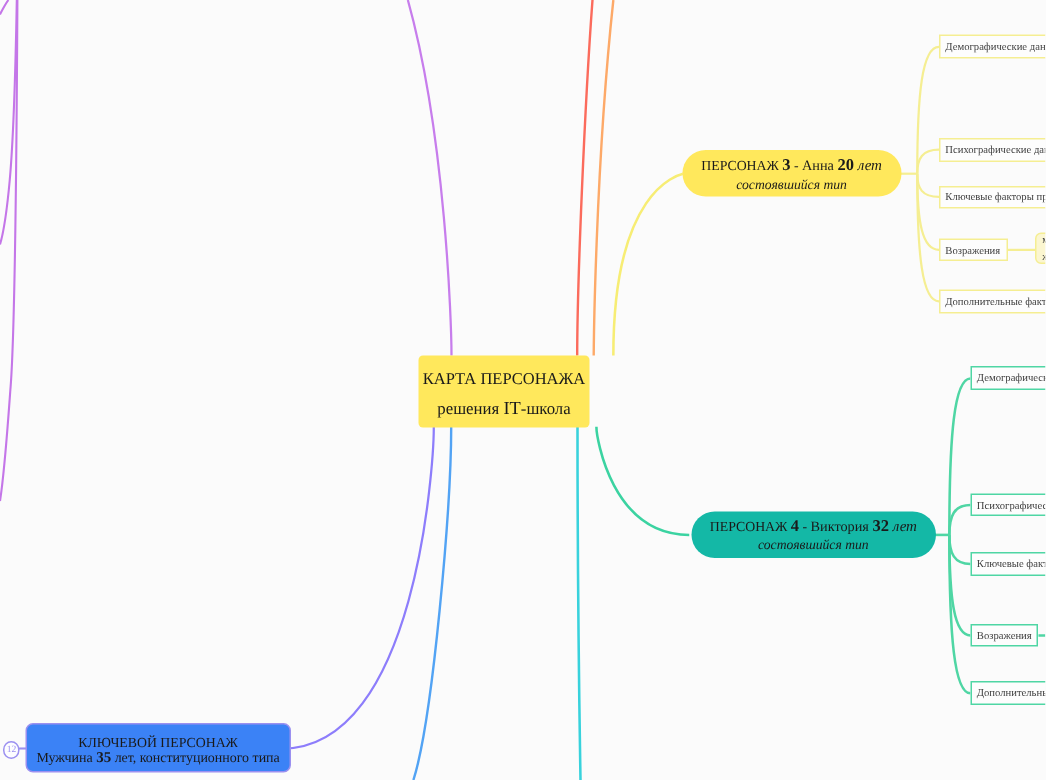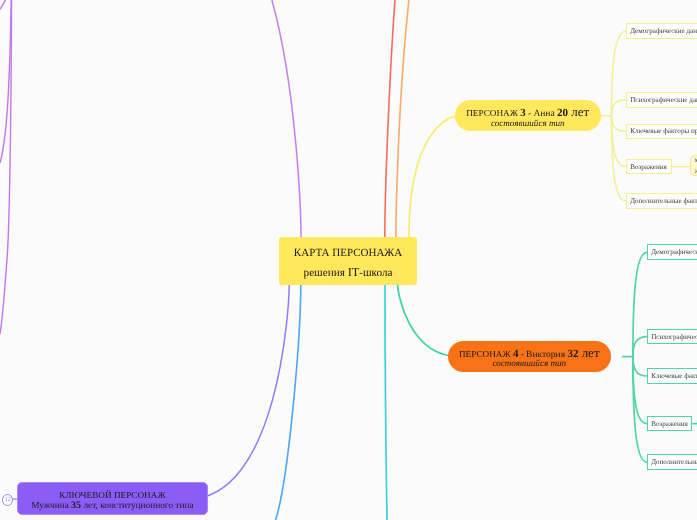--- a/index.html
+++ b/index.html
@@ -7,37 +7,37 @@
   body{width:697px;height:520px;overflow:hidden;background:#fbfbfb;
        font-family:"Liberation Serif",serif;-webkit-font-smoothing:antialiased;text-rendering:geometricPrecision;}
   #stage{position:relative;width:697px;height:520px;background:#fbfbfb;overflow:hidden;}
 
   svg.edges{position:absolute;left:0;top:0;width:697px;height:520px;overflow:visible;}
 
   .node{position:absolute;box-sizing:border-box;color:#1a1a1a;white-space:nowrap;}
   .node .l1,.node .l2{position:absolute;left:0;right:0;text-align:center;line-height:1;}
 
   
-  #central{left:279px;top:237px;width:138px;height:47.5px;background:#FFE85C;border-radius:3px;}
+  #central{left:279px;top:237px;width:114px;height:47.5px;background:#FFE85C;border-radius:3px;}
   #central .l1{font-size:11px;top:10.6px;}
   #central .l2{font-size:11.2px;top:28.9px;}
   #central .l2 .big{font-size:12.3px;}
 
   
   .pill{border-radius:16px;}
   #persona3{left:455px;top:100.4px;width:145.5px;height:30.6px;background:#FFE85C;}
-  #persona4{left:448px;top:341px;width:162.5px;height:30.8px;background:#f97316;}
+  #persona4{left:461px;top:341px;width:162.5px;height:30.8px;background:#14b8a6;}
   .pill .l1{font-size:9.2px;top:4.9px;}
   .pill .l2{font-size:9.1px;top:18.4px;font-style:italic;}
   .pill .b{font-weight:bold;font-size:11px;}
   .pill .nm{font-size:9.5px;text-align:center;}
-  .pill .sm{font-size:13px;}
+  .pill .sm{font-size:10px;font-style:italic;}
 
   
-  #keynode{left:16.9px;top:482.4px;width:191px;height:32.4px;background:#8b5cf6;
+  #keynode{left:16.9px;top:482.4px;width:177px;height:32.4px;background:#3b82f6;
            border:1.4px solid #9B90F0;border-radius:5px;}
   #keynode .l1{font-size:9.2px;top:7.3px;}
   #keynode .l2{font-size:9.3px;top:17.3px;}
   #keynode .l2 .b{font-weight:bold;font-size:10px;}
 
   .badge{position:absolute;left:1.9px;top:494px;width:9.5px;height:9.8px;border-radius:50%;
          border:0.9px solid #9B90F0;background:#fdfdff;color:#9B90F0;font-size:6.4px;
          display:flex;align-items:center;justify-content:center;line-height:1;
          font-family:"Liberation Serif",serif;}
 

